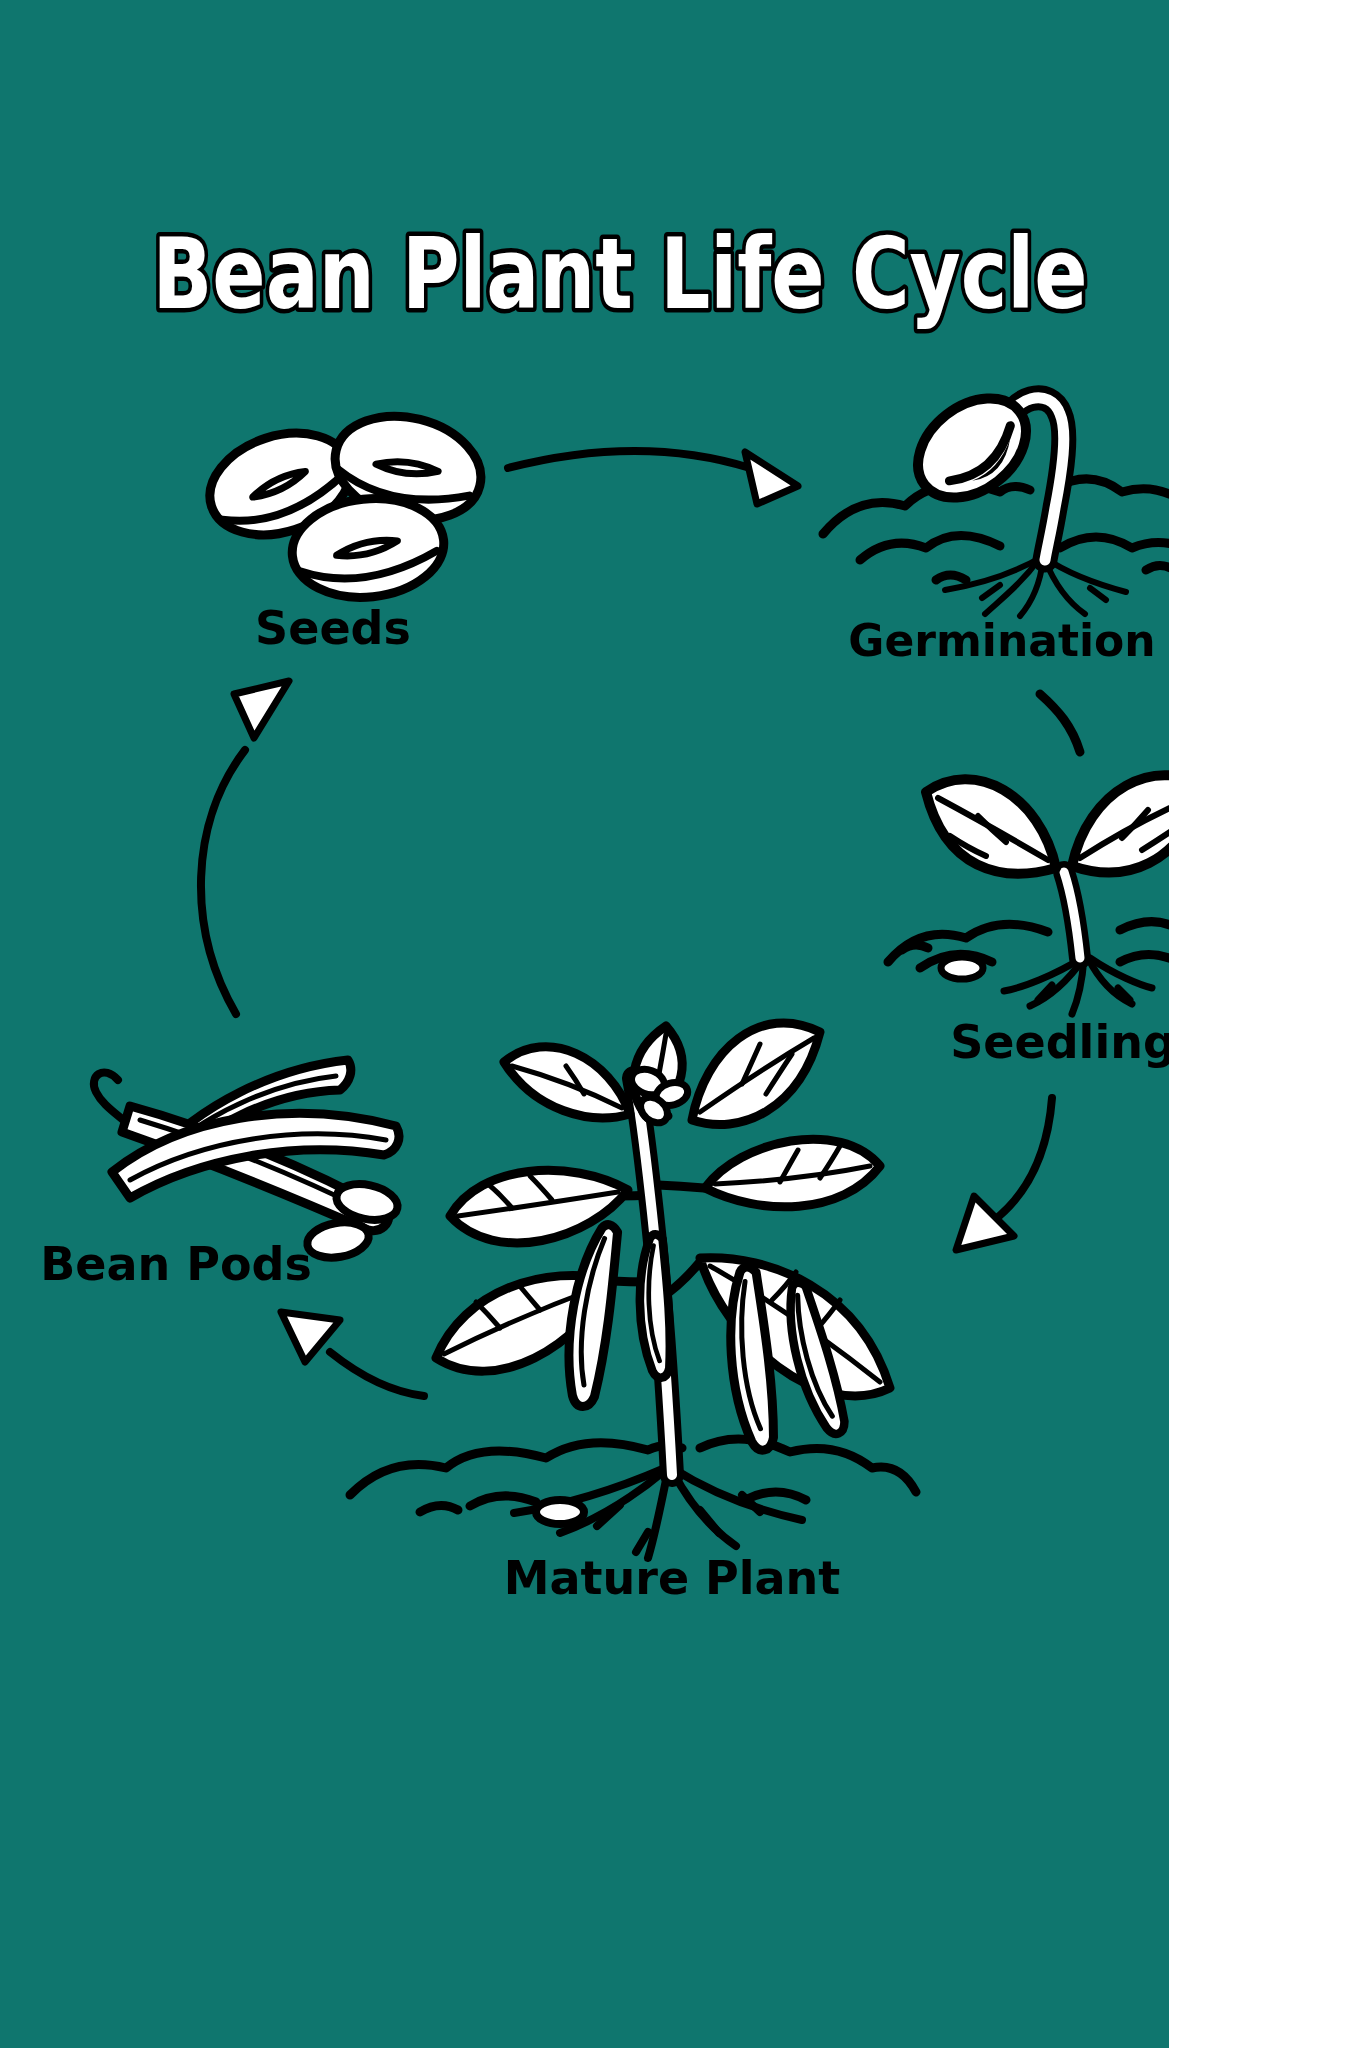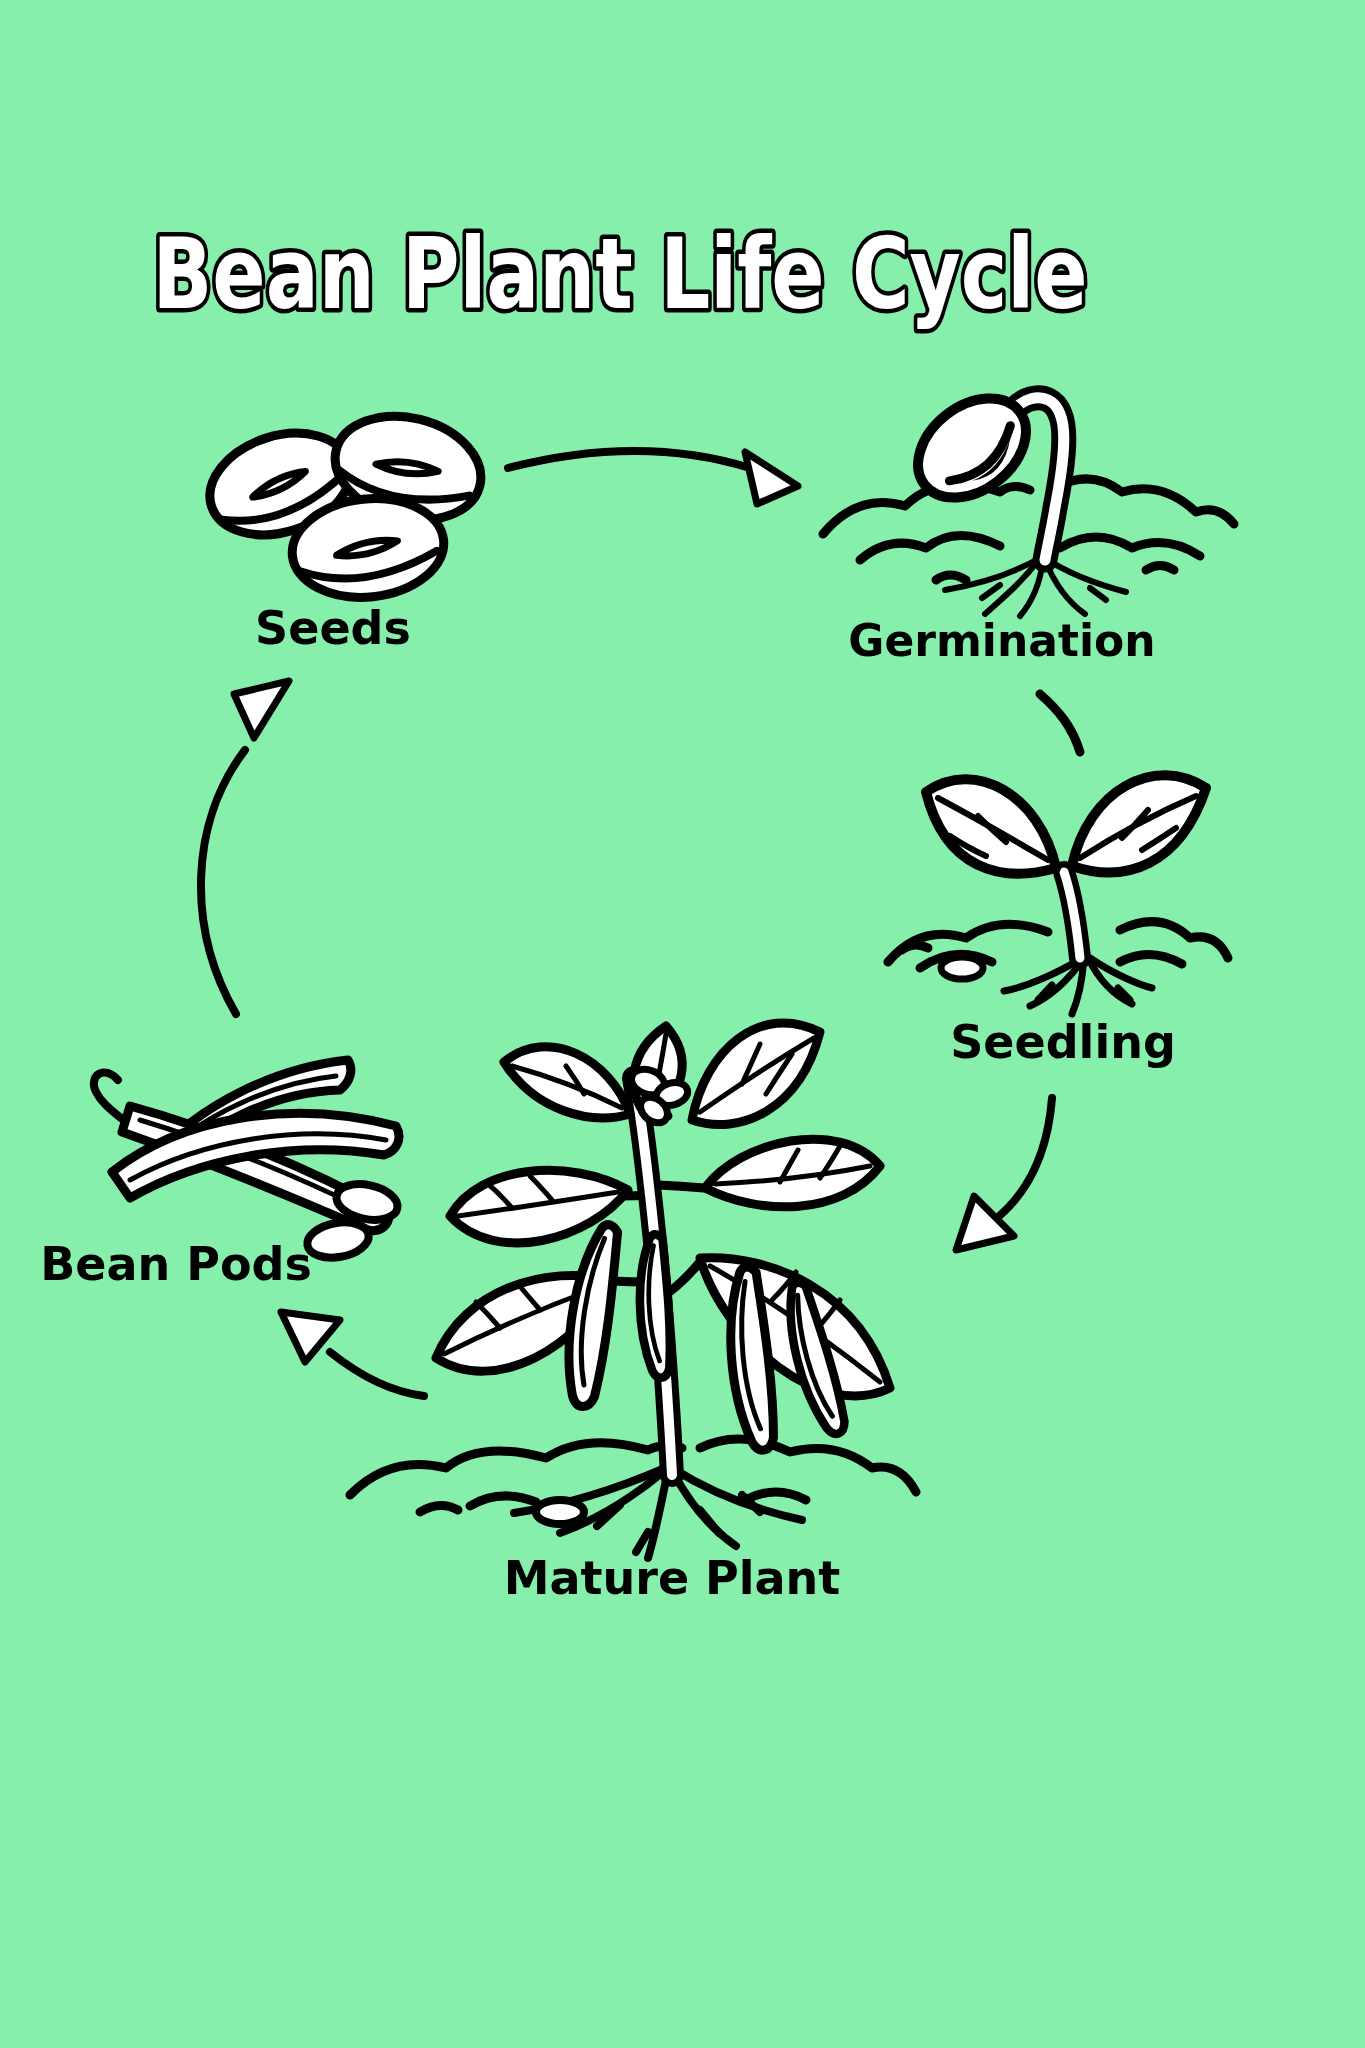--- a/index.html
+++ b/index.html
@@ -1,19 +1,19 @@
 <!DOCTYPE html>
 <html><head>
 <meta charset="utf-8">
 <style>
   html,body{margin:0;padding:0;background:#ffffff;}
   .canvas{
     position:relative;
-    width:1365px;height:2048px;
-    background:#86efac;
+    width:1169px;height:2048px;
+    background:#0f766e;
     overflow:hidden;
     font-family:"DejaVu Sans","Liberation Sans",sans-serif;
   }
   svg{display:block}
   .ink{stroke:#000;fill:none;stroke-linecap:round;stroke-linejoin:round;}
   .fillwhite{fill:#fff;stroke:#000;stroke-linejoin:round;}
   text.stage-label{
     font-family:"DejaVu Sans","Liberation Sans",sans-serif;
     font-weight:bold;
     fill:#000;

